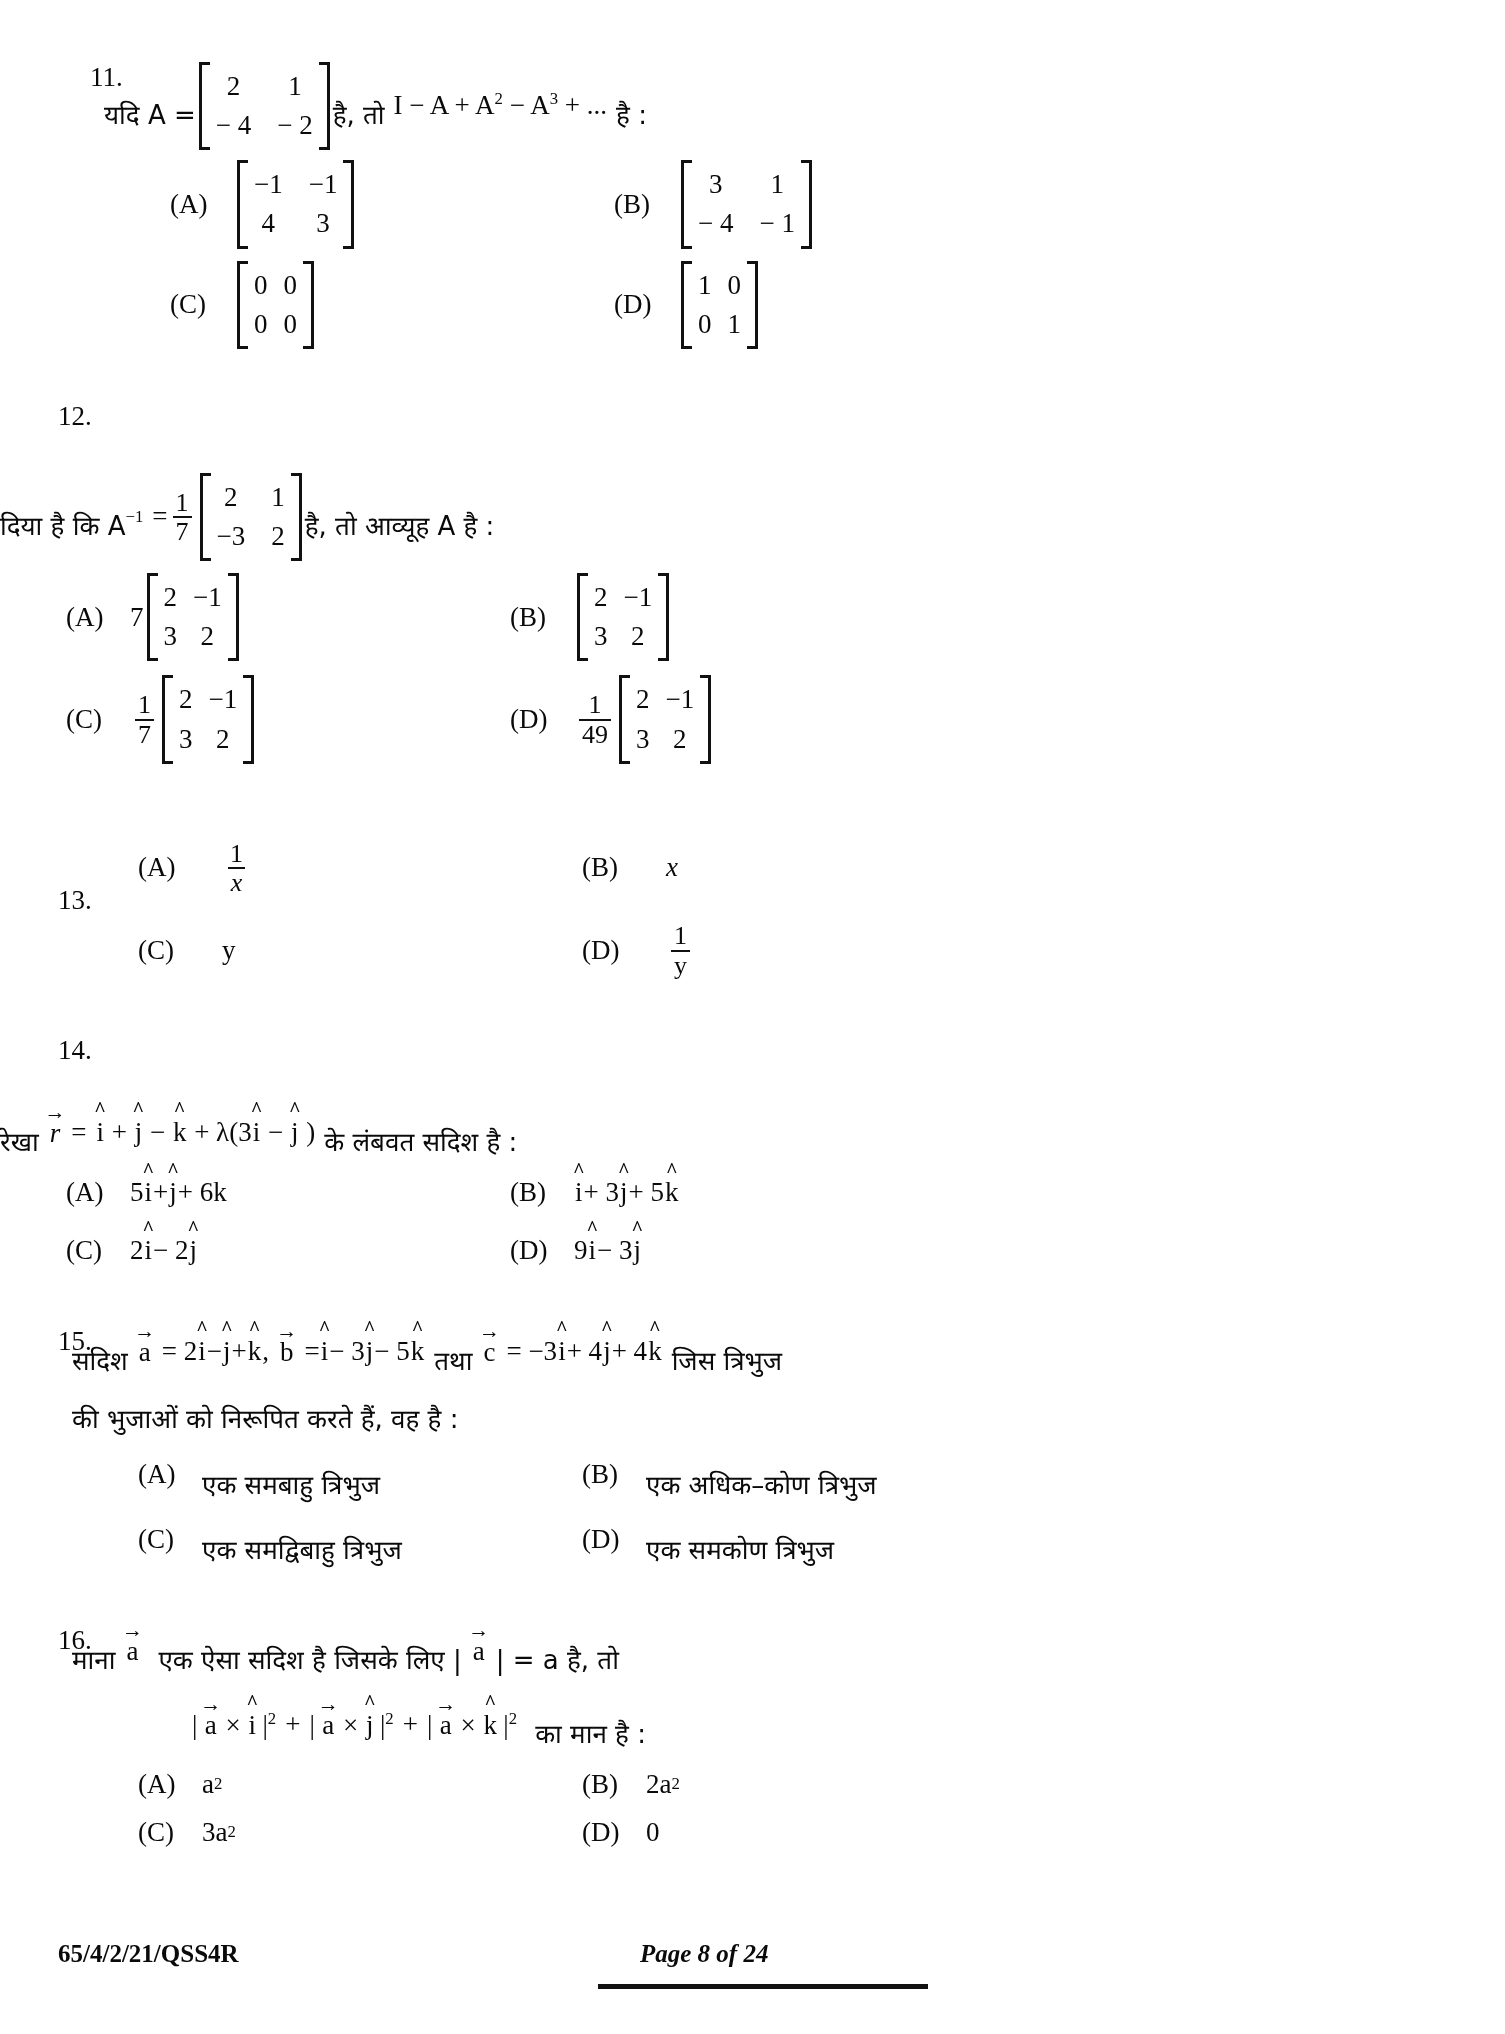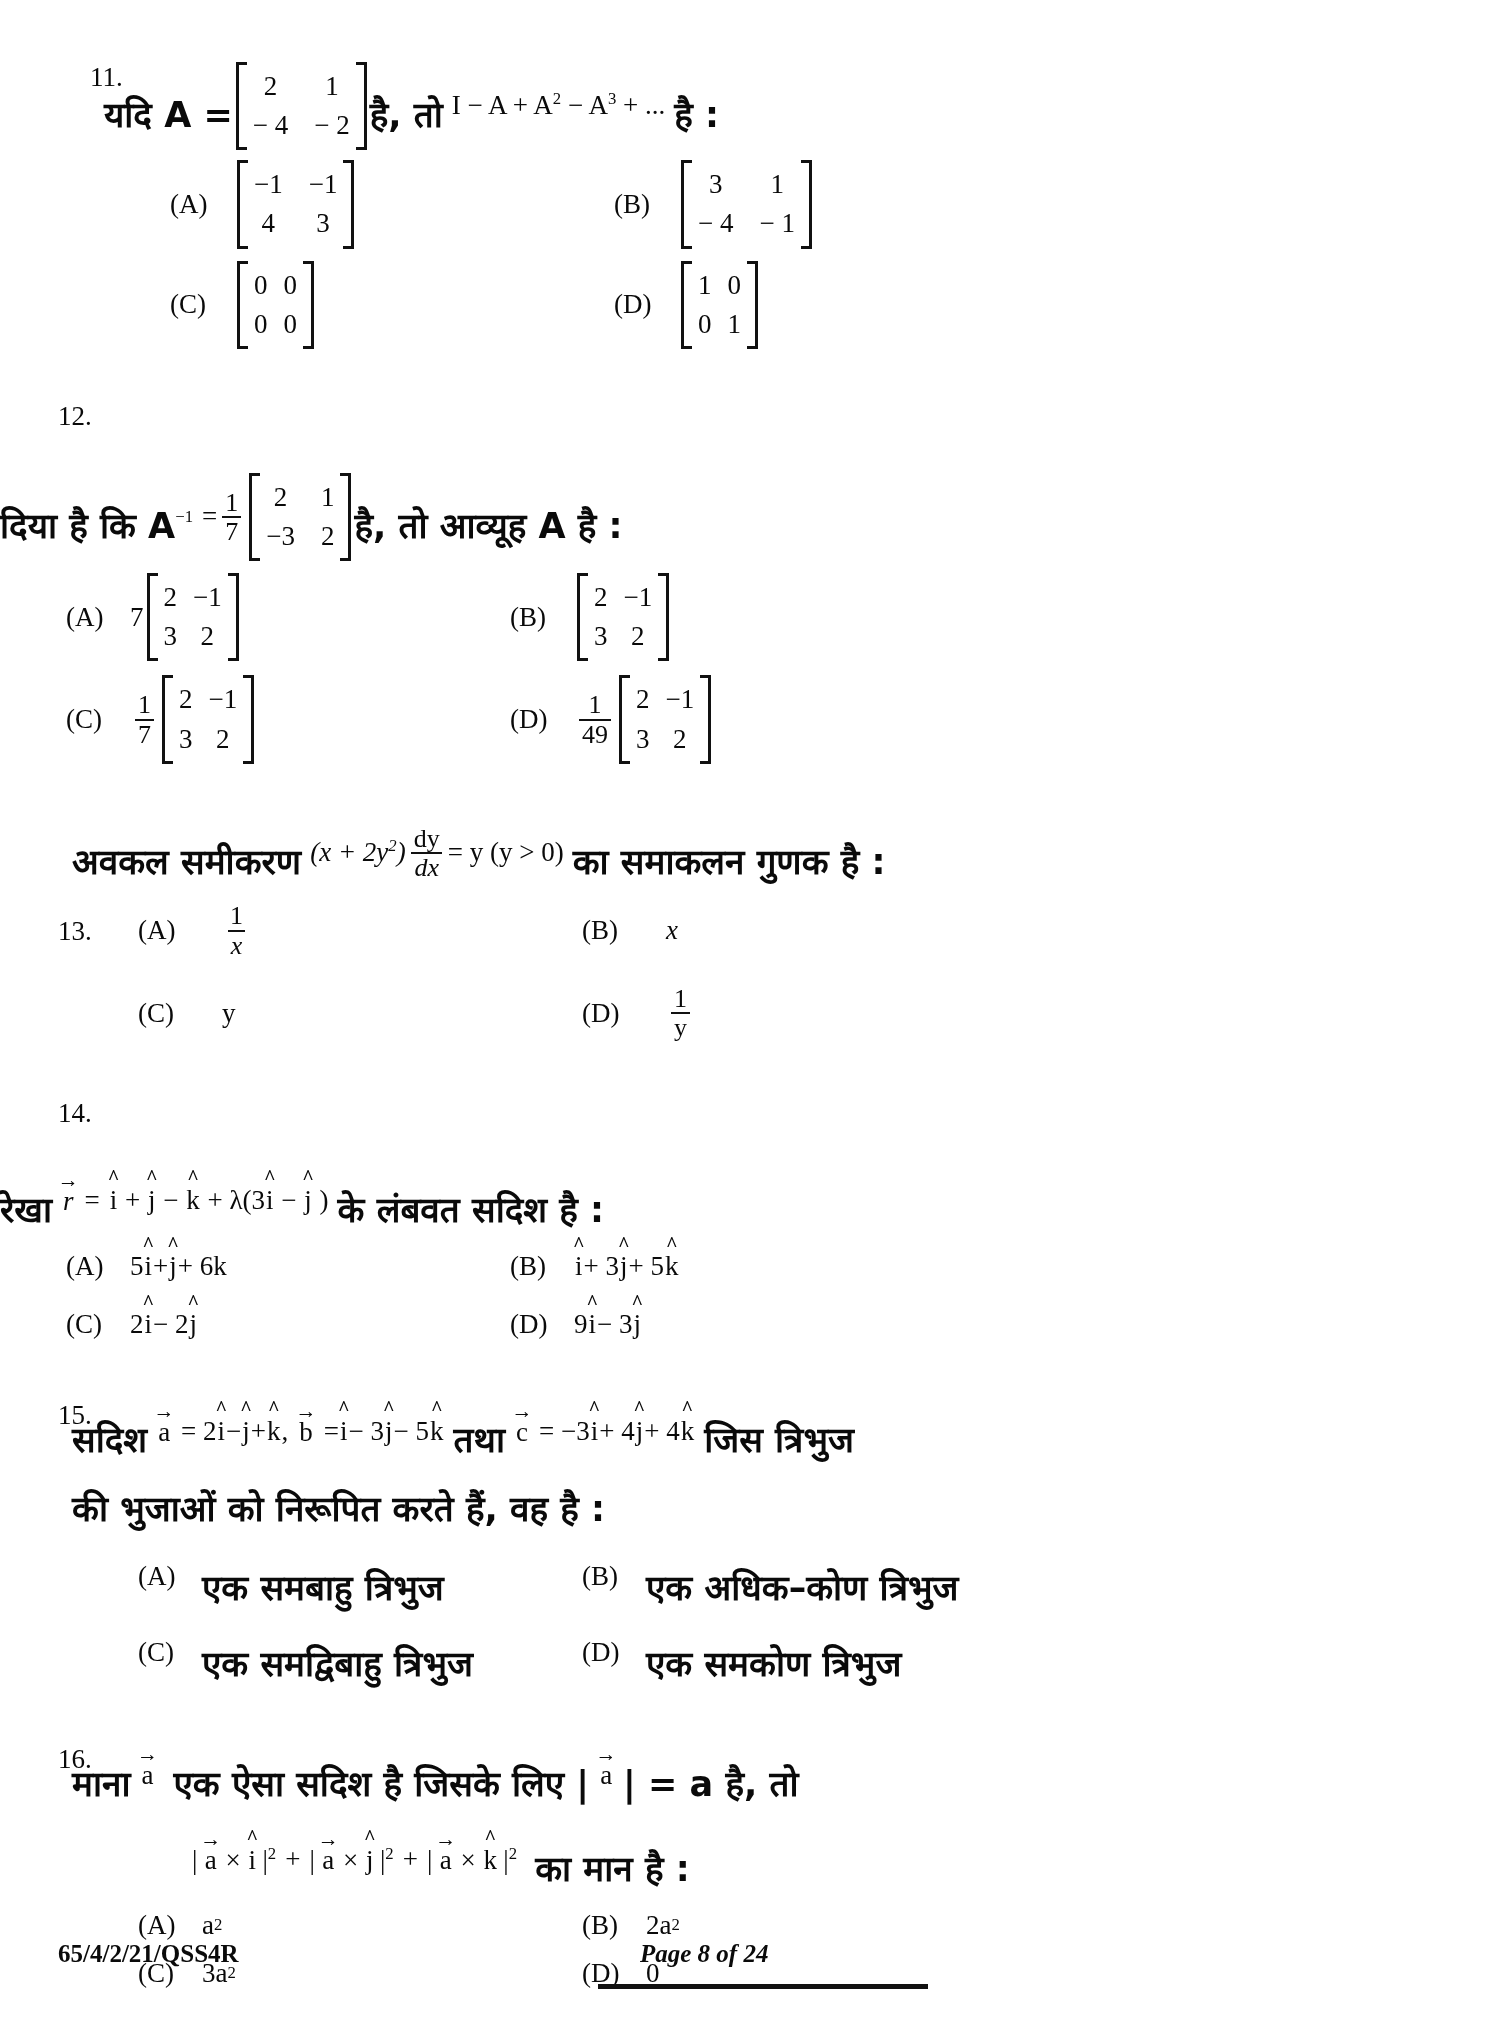--- a/index.html
+++ b/index.html
@@ -37,21 +37,21 @@
   .qbody { flex:1 1 auto; }
 
   .stem {
     font-size:27px;
     line-height:1.25;
     display:flex;
     align-items:center;
     flex-wrap:wrap;
     gap:0px;
   }
-  .dev { font-family:"DejaVu Sans", sans-serif; font-weight:700; font-size:35px;margin-top:19px; }
+  .dev { font-family:"DejaVu Sans", sans-serif; font-weight:400; font-size:26px;margin-top:19px; }
   .ital { font-style:italic; }
 
   
   .opts {
     display:grid;
     grid-template-columns: 510px 1fr;
     row-gap:4px;
     margin-top:6px;
   }
   .opt {
@@ -359,32 +359,20 @@
             </span>
           </span>
         </div>
       </div>
     </div>
   </div>
 
   <div class="q" style="margin-top:58px;align-items:center;">
     <div class="qnum">13.</div>
     <div class="qbody">
-      <div class="stem">
-        <span class="dev">अवकल समीकरण</span>
-        <span class="sp"></span>
-        <span class="ital"><span>(x + 2y</span><sup>2</sup><span>)</span></span>
-        <span class="frac">
-          <span class="num">dy</span>
-          <span class="den ital">dx</span>
-        </span>
-        <span>= y (y &gt; 0)</span>
-        <span class="sp"></span>
-        <span class="dev">का समाकलन गुणक है :</span>
-      </div>
 
       <div class="opts" style="margin-top:18px;row-gap:26px;">
         <div class="opt">
           <span class="lab">(A)</span>
           <span class="val" style="padding-left:20px;">
             <span class="frac">
               <span class="num">1</span>
               <span class="den ital">x</span>
             </span>
           </span>

